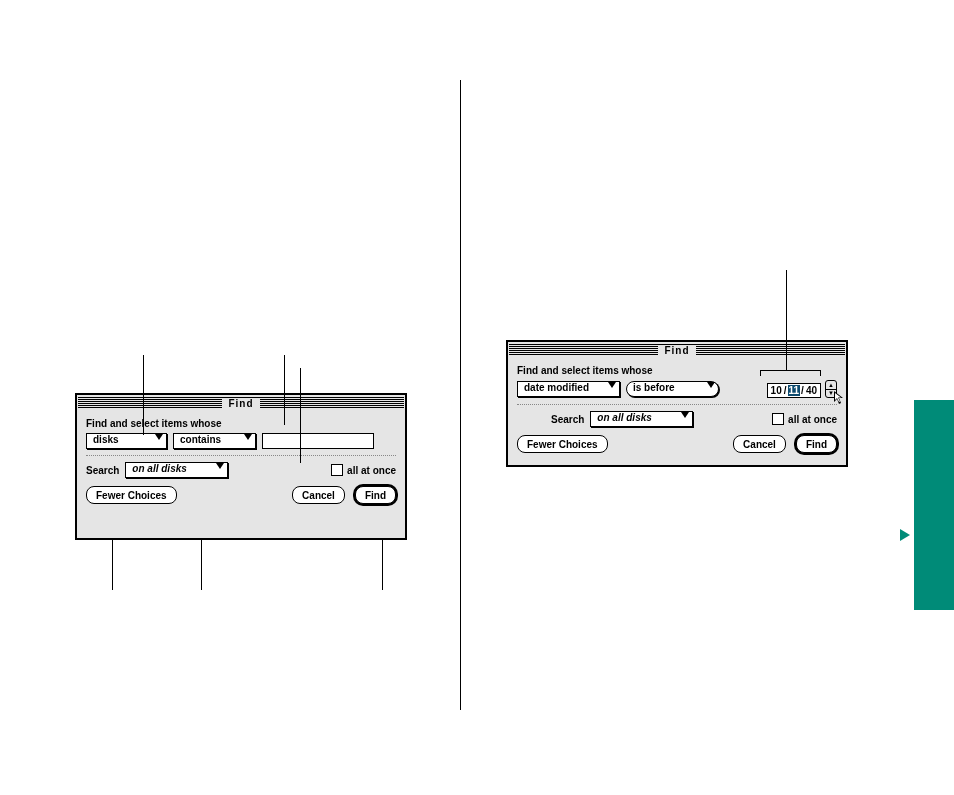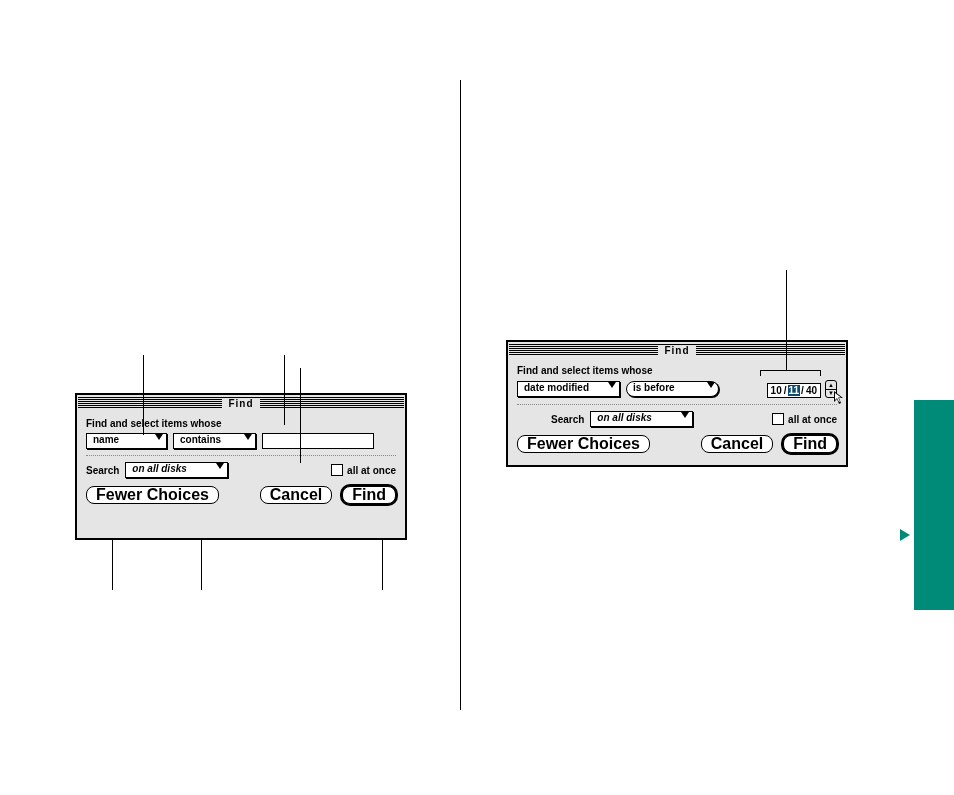--- a/index.html
+++ b/index.html
@@ -147,21 +147,21 @@
   
   .btn {
     display: inline-flex;
     align-items: center;
     justify-content: center;
     border: 1px solid #000;
     border-radius: 8px;
     background: #fff;
     height: 16px;
     padding: 0 9px;
-    font-size: 16px;
+    font-size: 10px;
     font-weight: bold;
     cursor: default;
   }
   .btn.default { box-shadow: 0 0 0 2px #000; }
 
   .btn-row-bottom {
     display: flex;
     justify-content: space-between;
     align-items: center;
     margin-top: 8px;
@@ -235,21 +235,21 @@
 <div class="dialog left">
   <div class="titlebar">
     <div class="stripes"></div>
     <div class="title">Find</div>
   </div>
   <div class="dialog-body">
     <div class="prompt-text">Find and select items whose</div>
 
     <div class="row" style="margin-top:4px;">
       <div class="popup w-name">
-        <span>name</span>
+        <span>disks</span>
         <span class="tri"></span>
       </div>
       <div class="popup w-op">
         <span>contains</span>
         <span class="tri"></span>
       </div>
       <div class="text-input"></div>
     </div>
 
     <hr class="sep">

